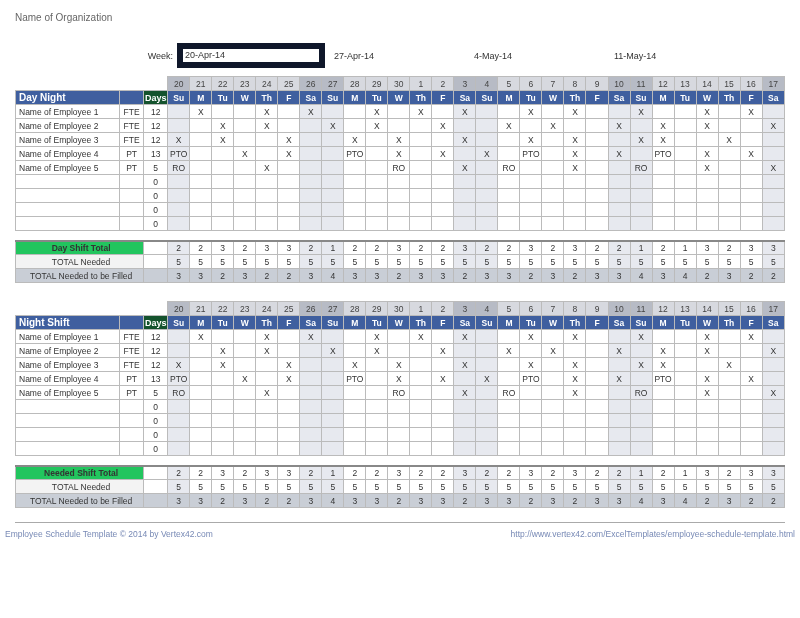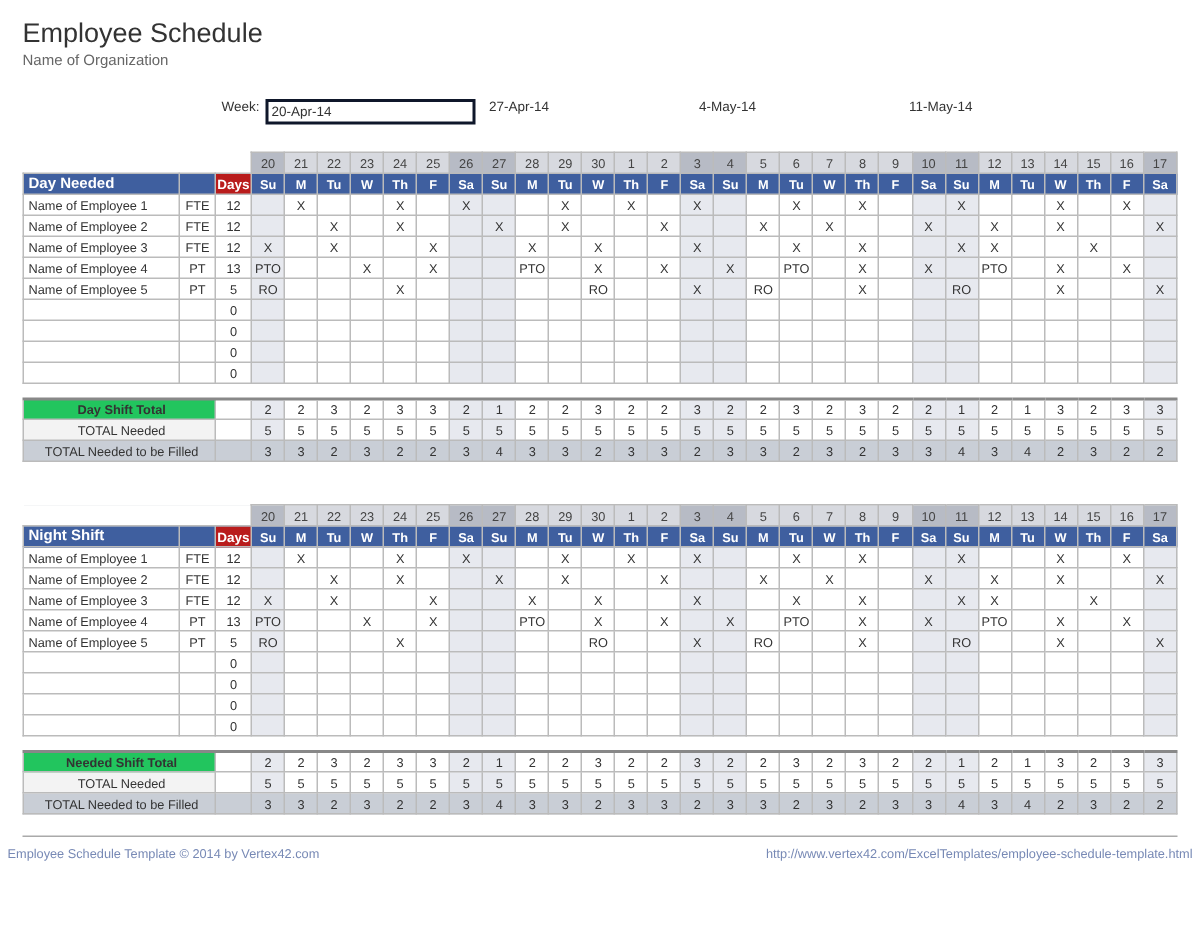--- a/index.html
+++ b/index.html
@@ -1,57 +1,56 @@
 <!DOCTYPE html>
 <html><head>
 <meta charset="utf-8">
 <style>
 body{margin:0;font-family:Arial,Helvetica,sans-serif;font-size:9px;color:#333;background:#fff}
 .page{width:770px;margin:12px auto 0;border-bottom:1px solid #aaa;padding-bottom:4px}
 .title{font-size:18px;color:#333;margin-bottom:2px}
 .subtitle{font-size:10px;color:#666;margin-bottom:20px}
-.week-row{display:flex;margin-left:126px;font-size:9px}
+.week-row{display:flex;align-items:center;margin-left:126px;font-size:9px}
 .week-lbl{width:32px;text-align:right;padding-right:4px}
-.week-box{width:132px;height:13px;border:2px solid #0f172a;padding:0 2px;line-height:13px}
+.week-box{width:132px;height:13px;border:6px solid #0f172a;padding:0 2px;line-height:13px}
 .week-gap{width:7px}
 .week-txt{width:131px;padding-left:2px}
 table{border-collapse:collapse}
 td,th{padding:0;margin:0}
-.sched{width:770px;margin-top:18px}
+.sched{width:770px;margin-top:8px}
 .sched td,.sched th{border:1px solid #bbb;height:14px;font-size:8.5px;text-align:center;box-sizing:border-box}
 .c-name{width:104px;text-align:left;padding-left:3px}
 .c-type{width:24px}
 .c-days{width:24px}
 .c-day{width:22px}
 .num-hdr{background:#d7d9df;color:#444;font-weight:400}
 .num-hdr.sat,.num-hdr.sun{background:#b7bbc5}
 .dow-hdr{background:#3f5f9f;color:#fff;font-weight:700}
 .dow-hdr .c-name{background:#3f5f9f;color:#fff;text-align:left;font-size:10px}
 .dow-hdr .c-type{background:#3f5f9f}
-.dow-hdr .c-days{background:#b91c1c;color:#fff;font-size:9px}
+.dow-hdr .c-days{background:#14532d;color:#fff;font-size:9px}
 .emp .c-name{text-align:left}
 .emp .c-type{}
 .emp .c-days{text-align:center}
 .empty td{height:14px}
 .tot-row td{font-weight:400}
 .tot-row .c-name{font-weight:400;background:#f3f3f3}
 .tot-row.shift .c-name{background:#22c55e;font-weight:700}
 .tot-row.fill td{background:#c9ced6}
 .tot-row.fill .c-name{background:#c9ced6}
 .tot-head td{border-top:2px solid #888}
 .sat{background:#e7e9ef}
 .sun{background:#e7e9ef}
 .footer{width:790px;margin:6px auto 0;display:flex;justify-content:space-between;font-size:8.5px;color:#7789b5}
 .footer a{color:#7789b5;text-decoration:none}
 </style>
 </head>
 <body>
 
 <div class="page">
-  <div class="title">Employee Schedule</div>
   <div class="subtitle">Name of Organization</div>
   <div class="week-row">
     <div class="week-lbl">Week:</div>
     <div class="week-box">20-Apr-14</div>
     <div class="week-gap"></div>
     <div class="week-txt">27-Apr-14</div>
     <div class="week-gap"></div>
     <div class="week-txt">4-May-14</div>
     <div class="week-gap"></div>
     <div class="week-txt">11-May-14</div>
@@ -86,21 +85,21 @@
             <td class="c-day num-hdr sat">10</td>
             <td class="c-day num-hdr sun">11</td>
             <td class="c-day num-hdr ">12</td>
             <td class="c-day num-hdr ">13</td>
             <td class="c-day num-hdr ">14</td>
             <td class="c-day num-hdr ">15</td>
             <td class="c-day num-hdr ">16</td>
             <td class="c-day num-hdr sat">17</td>
           </tr>
           <tr class="dow-hdr">
-            <td class="c-name">Day Needed</td>
+            <td class="c-name">Day Night</td>
             <td class="c-type"></td>
             <td class="c-days">Days</td>
             <td class="c-day">Su</td>
             <td class="c-day">M</td>
             <td class="c-day">Tu</td>
             <td class="c-day">W</td>
             <td class="c-day">Th</td>
             <td class="c-day">F</td>
             <td class="c-day">Sa</td>
             <td class="c-day">Su</td>

